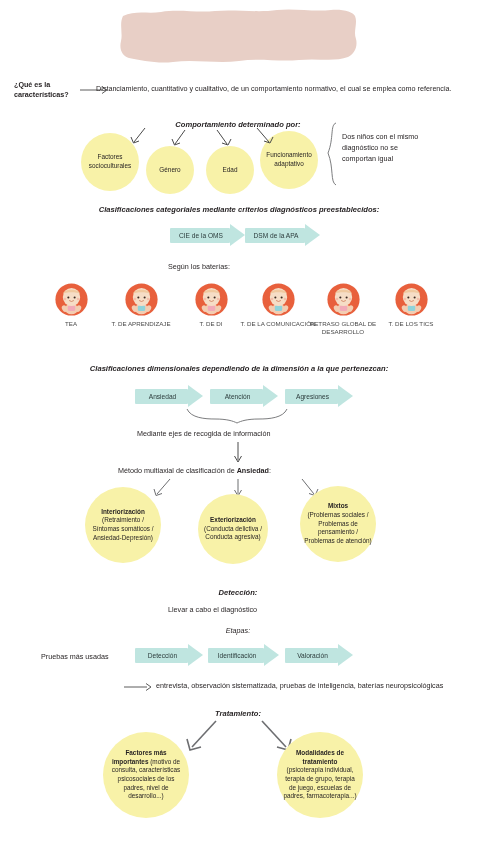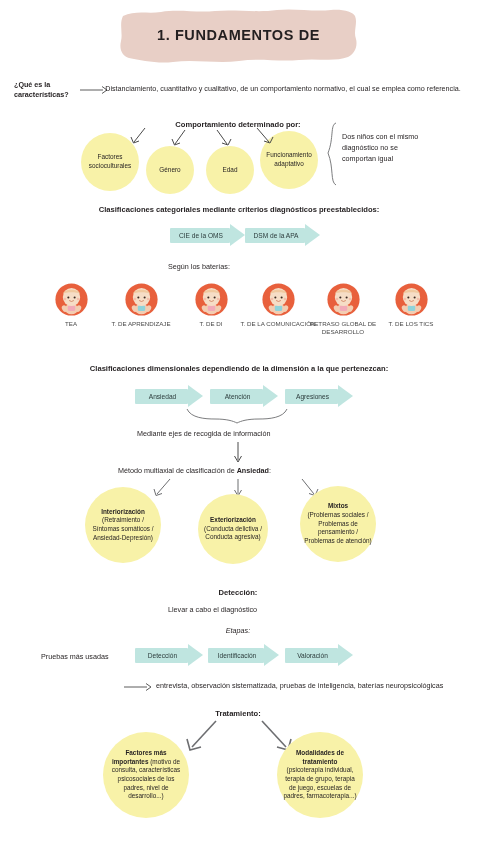--- a/index.html
+++ b/index.html
@@ -20,21 +20,21 @@
     position:absolute; inset:0;
     display:flex; flex-direction:column; align-items:center; justify-content:center;
     gap:2px;
     font-size:14.5px; font-weight:700; letter-spacing:0.6px;
     color:#231f20; line-height:1.25;
   }
 
   
   .q-label { font-size:7.2px; font-weight:700; line-height:1.35; }
   .body-txt { font-size:7.2px; line-height:1.4; }
-  .sec-head { font-size:7.6px; font-weight:700; text-align:center; }
+  .sec-head { font-size:7.6px; font-weight:700; text-align:center;font-style:italic; }
   .small-ctr { font-size:7.2px; text-align:left; }
   .ital { font-style:italic; font-size:7.2px; text-align:center; }
 
   
   .ycircle {
     position:absolute; border-radius:50%;
     background:#f8f2a8;
     display:flex; align-items:center; justify-content:center;
     text-align:center; line-height:1.35;
     padding:4px;
@@ -75,33 +75,32 @@
 <div class="abs" id="banner-wrap">
   <svg id="banner-shape" viewBox="0 0 243 57" preserveAspectRatio="none">
     <path d="M6,9 C18,3 30,7 44,5 C62,2 80,6 98,4 C118,2 140,6 160,3
              C178,1 196,5 214,3 C226,2 236,5 238,9
              C241,16 236,24 239,32 C241,40 237,47 231,50
              C218,55 200,51 182,53 C162,55 142,51 122,54
              C100,57 78,52 56,55 C40,57 24,53 12,51
              C5,49 2,42 4,34 C6,26 2,17 6,9 Z" fill="#e8cfc6"></path>
   </svg>
   <div id="banner-title">
-    <span>1. FUNDAMENTOS DE</span>
   </div>
 </div>
 
 <div class="abs q-label" style="left:14px; top:80px; width:66px;">
   <div>¿Qué es la</div>
   <div>características?</div>
 </div>
 <svg class="abs" style="left:80px; top:84px;" width="28" height="12">
   <line x1="0" y1="6" x2="23" y2="6" stroke="#4a4a4a" stroke-width="0.9"></line>
   <path d="M22,2.5 L27,6 L22,9.5" fill="none" stroke="#4a4a4a" stroke-width="0.9"></path>
 </svg>
-<div class="abs body-txt" style="left:105px; top:84px; width:356px;text-align:center;">Distanciamiento, cuantitativo y cualitativo, de un comportamiento normativo, el cual se emplea como referencia.</div>
+<div class="abs body-txt" style="left:96px; top:84px; width:356px;">Distanciamiento, cuantitativo y cualitativo, de un comportamiento normativo, el cual se emplea como referencia.</div>
 
 <div class="abs sec-head" style="left:118px; top:120px; width:240px;">Comportamiento determinado por:</div>
 
 <div class="ycircle" style="left:81px; top:133px; width:58px; height:58px;">
   <span class="t">Factores socioculturales</span>
 </div>
 <div class="ycircle" style="left:146px; top:146px; width:48px; height:48px;">
   <span class="t">Género</span>
 </div>
 <div class="ycircle" style="left:206px; top:146px; width:48px; height:48px;">

